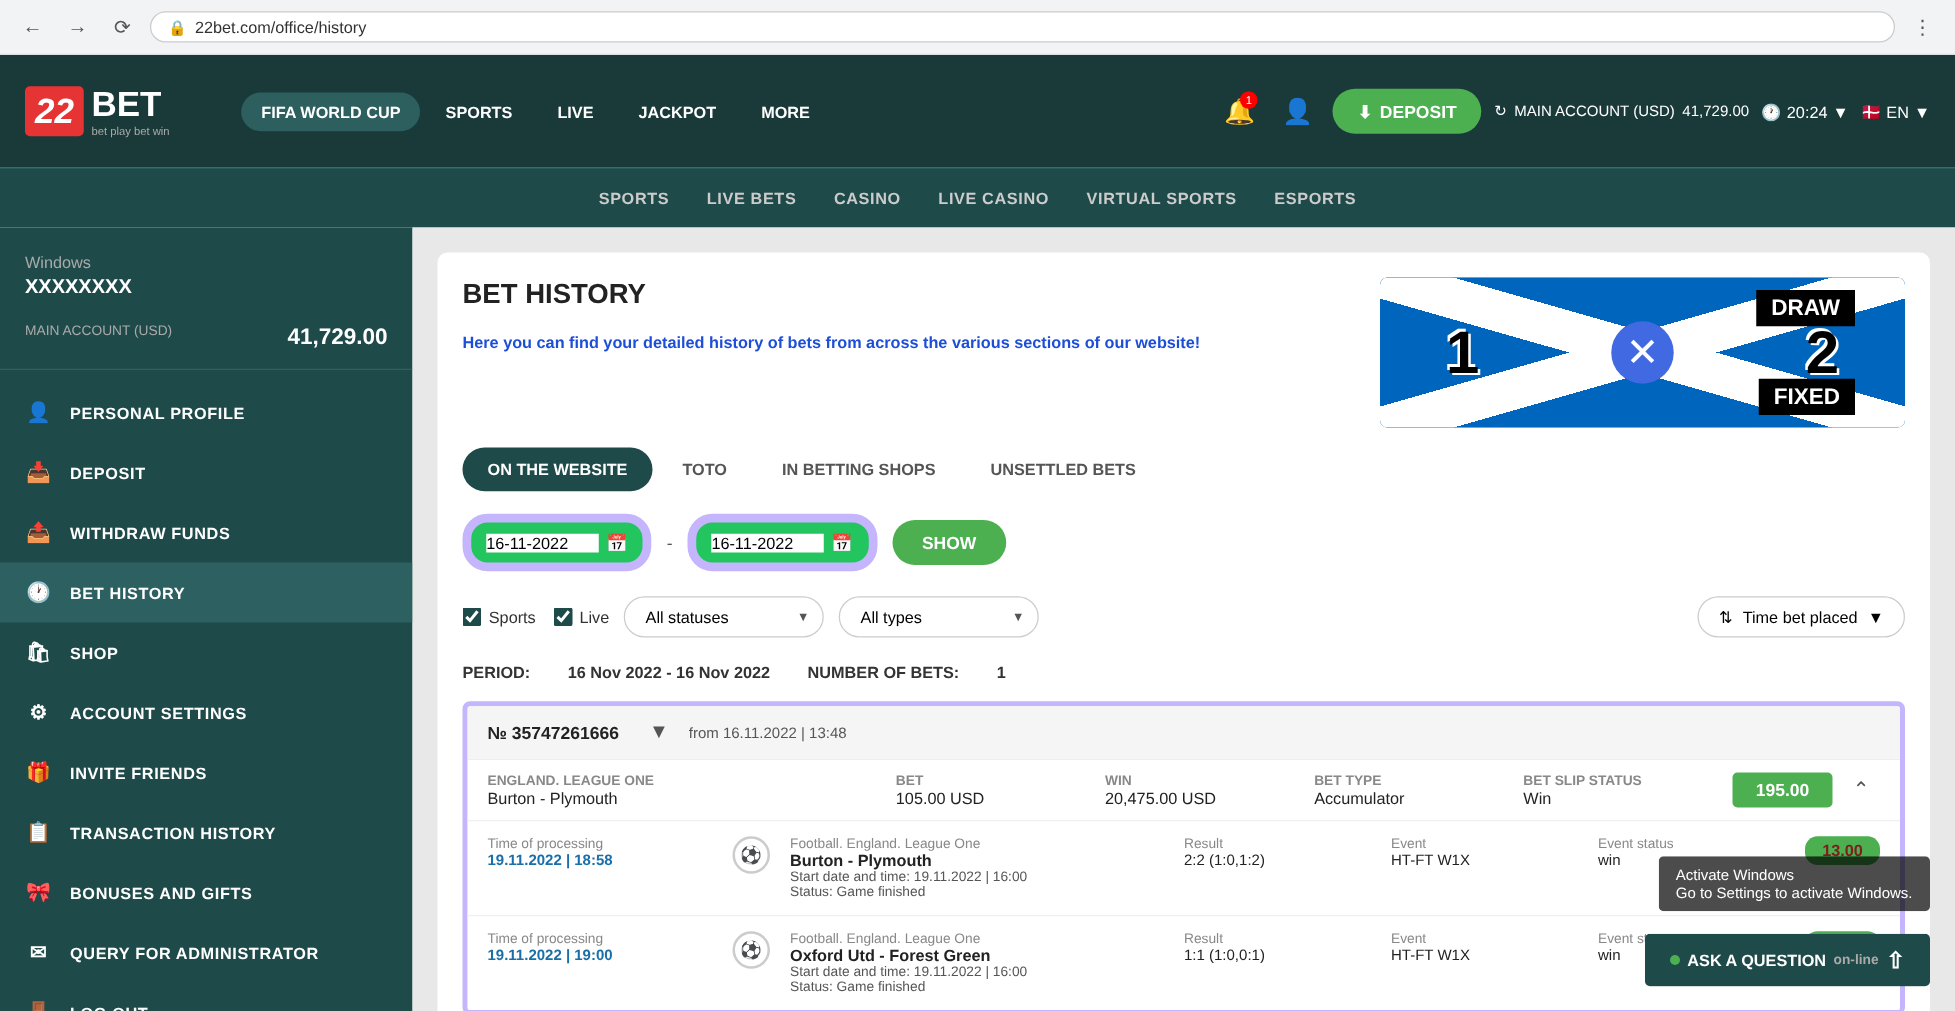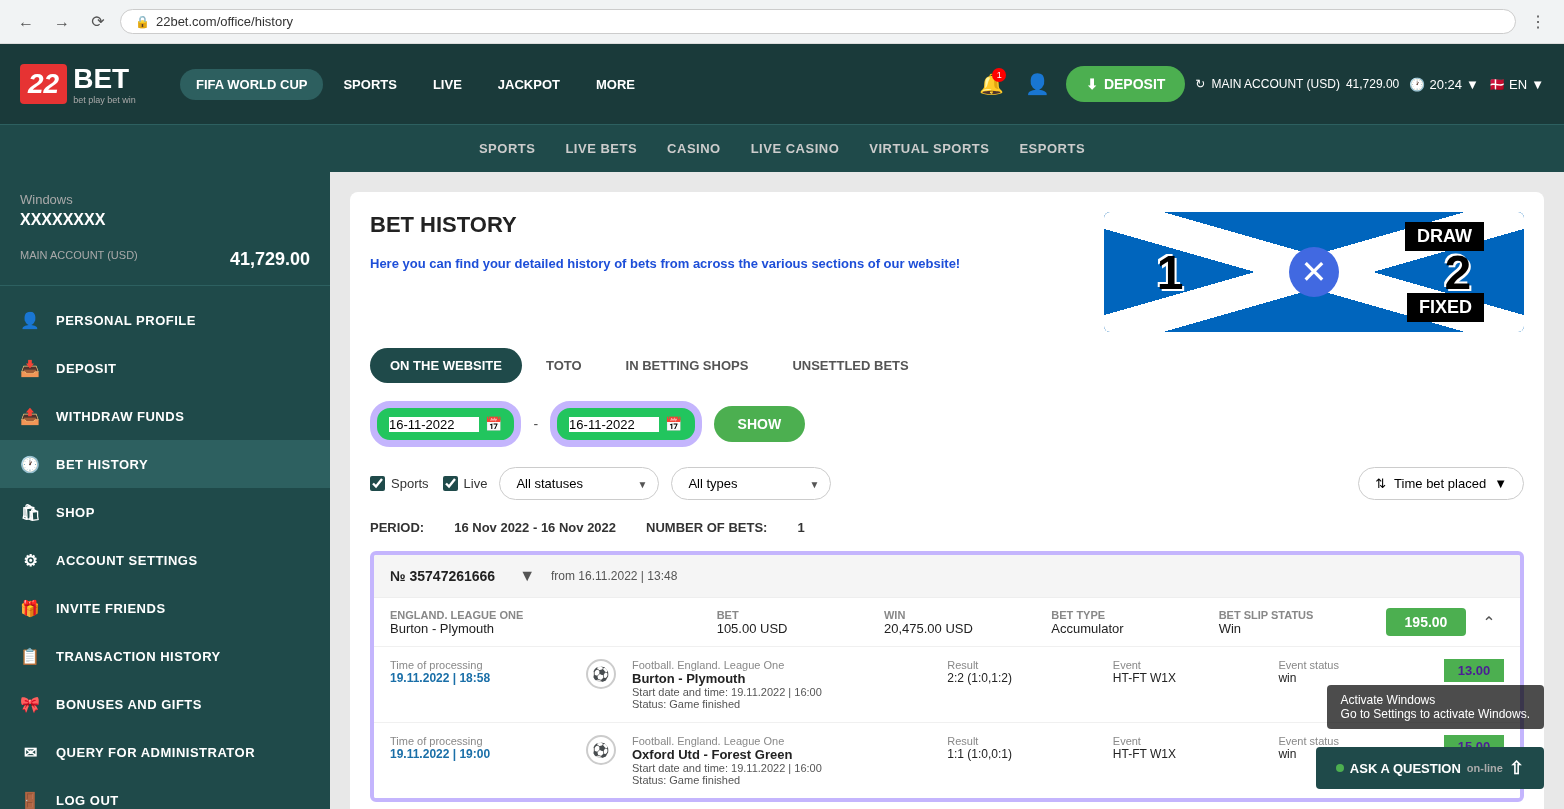--- a/index.html
+++ b/index.html
@@ -41,22 +41,22 @@
       display: flex; align-items: center; justify-content: center;
       font-size: 16px; color: #555;
     }
 
     
     .site-header {
       background: #1a3a3a;
       padding: 0 20px;
       display: flex;
       align-items: center;
-      height: 80px;
-      gap: 20px;
+      height: 90px;
+      gap: 33px;
     }
     .logo-area {
       display: flex; align-items: center; gap: 6px; min-width: 140px;
     }
     .logo-badge {
       background: #e63333;
       color: white;
       font-weight: bold;
       font-size: 28px;
       padding: 4px 8px;
@@ -411,22 +411,22 @@
     .sub-middle { flex: 2; min-width: 220px; }
     .sub-middle .sport-label { font-size: 11px; color: #888; }
     .sub-middle .match-name { font-size: 13px; font-weight: bold; color: #222; }
     .sub-middle .match-detail { font-size: 11px; color: #555; }
     .sub-right-group { flex: 1; }
     .sub-label { font-size: 11px; color: #888; }
     .sub-val { font-size: 12px; color: #222; }
     .sub-event { flex: 1; min-width: 100px; }
     .sub-status { flex: 1; min-width: 100px; }
     .sub-green-badge {
-      background: #4caf50; color: #4c1d95;
-      padding: 4px 10px; border-radius: 0;
+      background: #4caf50; color: #7f1d1d;
+      padding: 4px 10px; border-radius: 10px;
       font-size: 13px; font-weight: bold;
       min-width: 60px; text-align: center; flex-shrink: 0;
     }
 
     
     .ask-question-btn {
       position: fixed;
       bottom: 20px; right: 20px;
       background: #1f4a4a; color: white;
       border: none; padding: 10px 20px;

